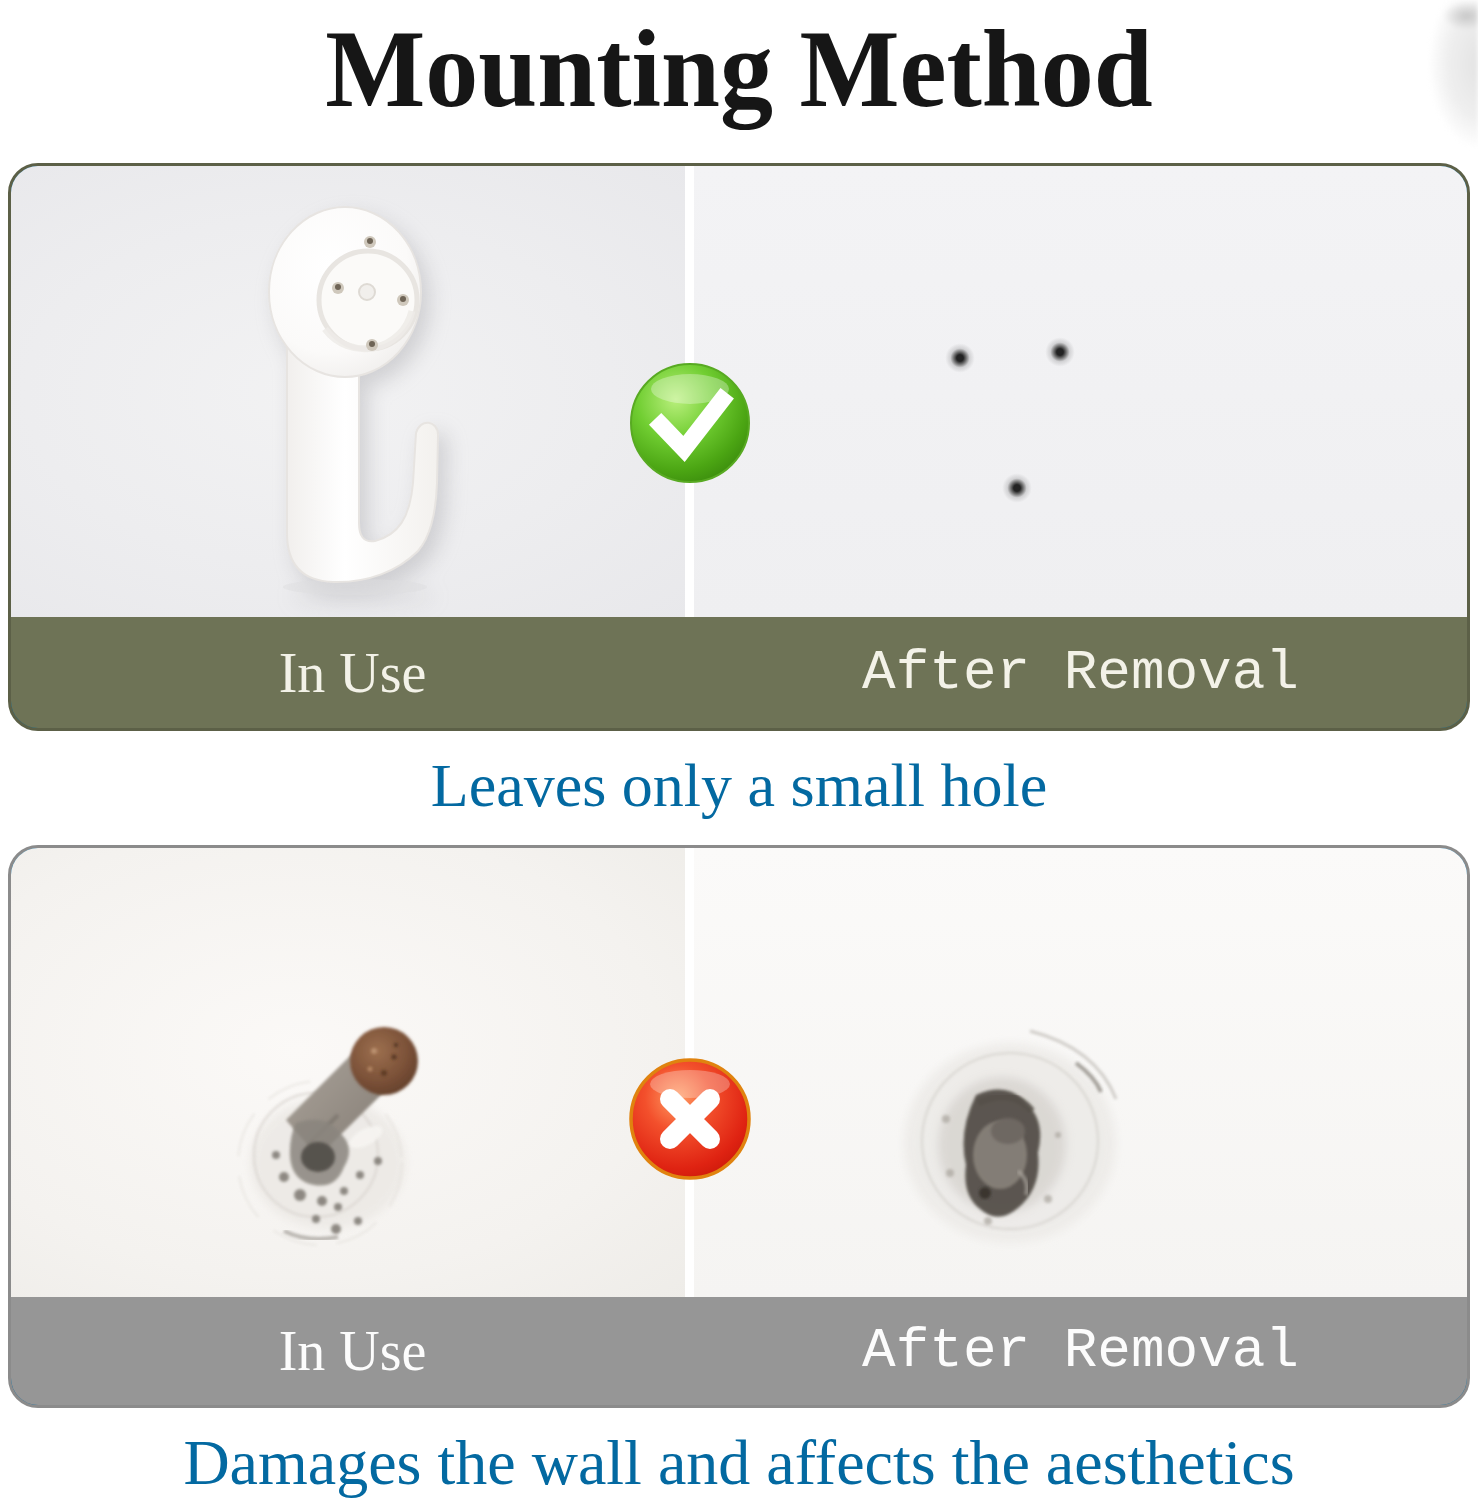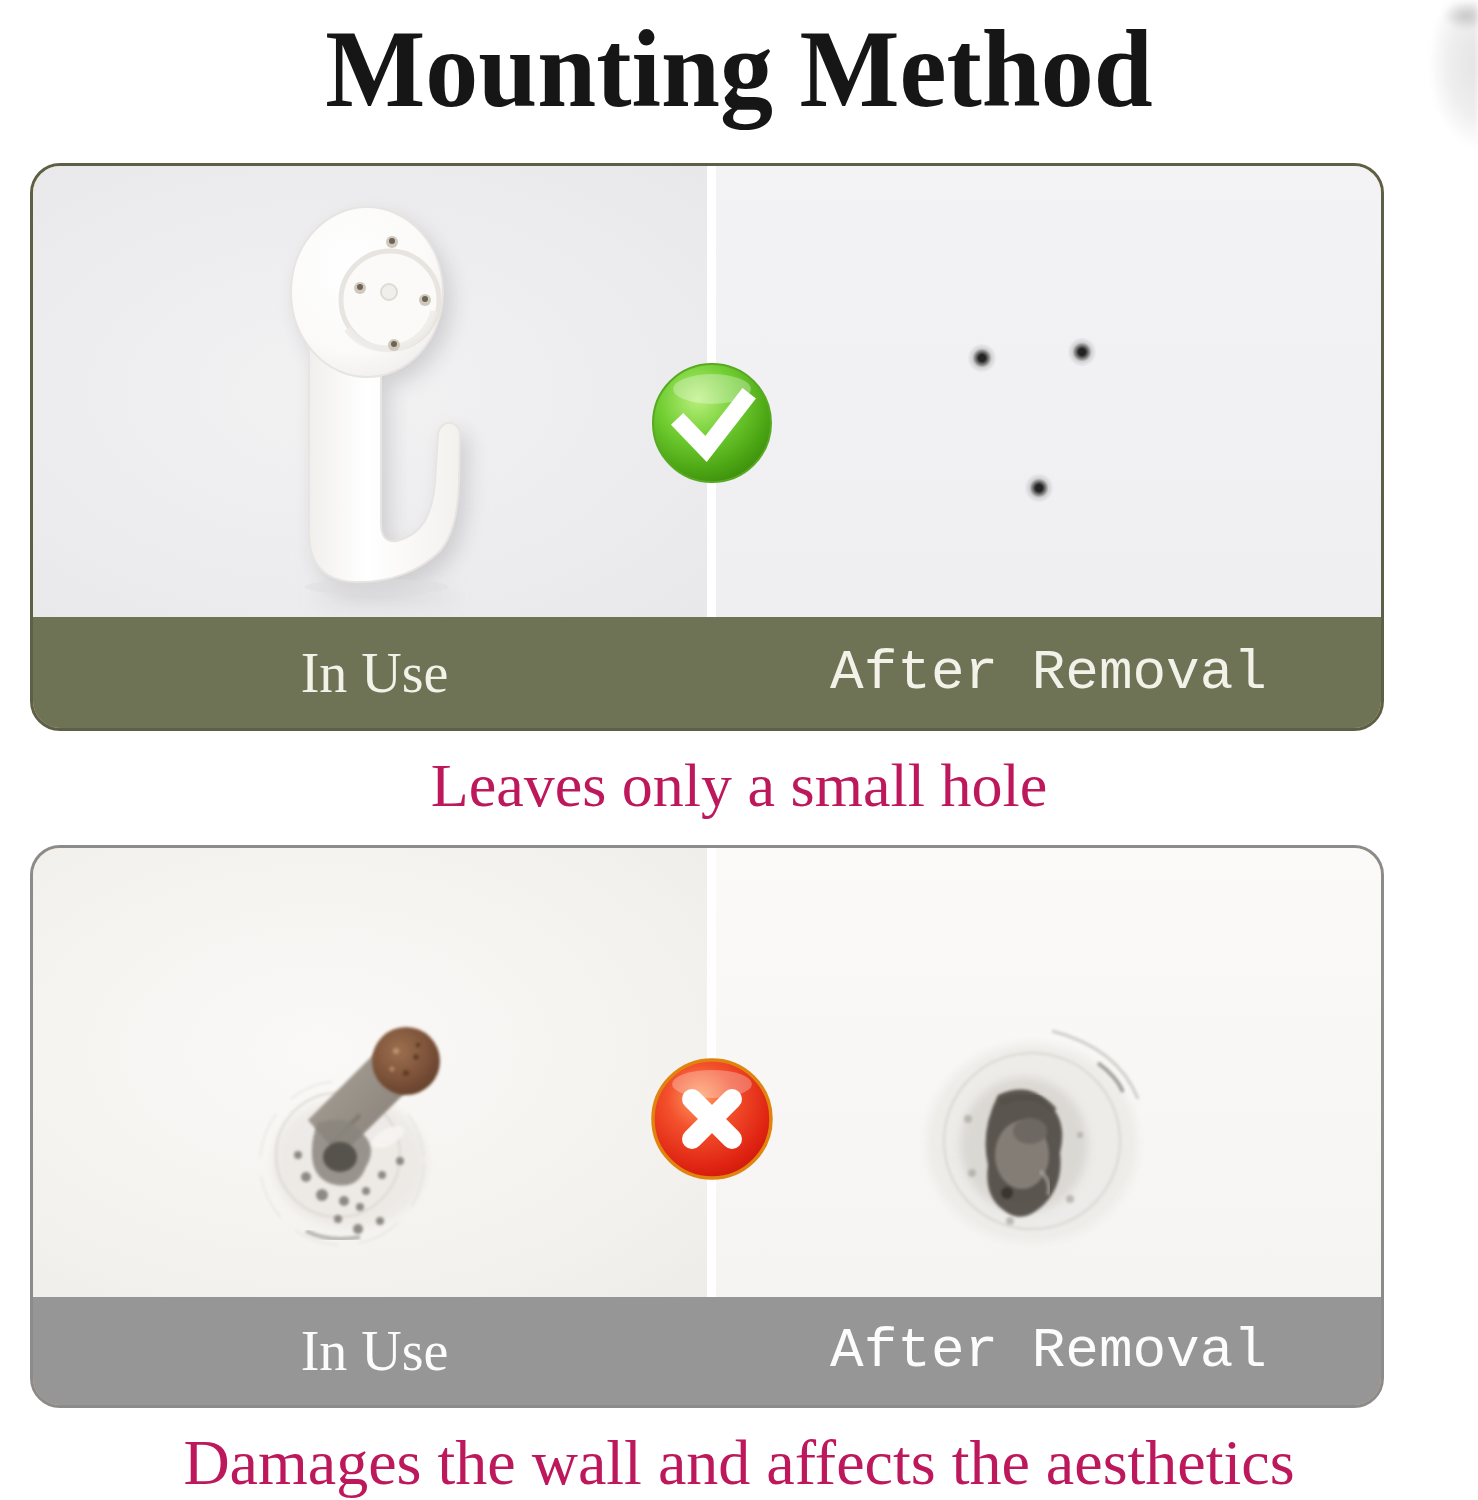--- a/index.html
+++ b/index.html
@@ -12,22 +12,22 @@
     font-size:106px;font-weight:bold;color:#161616;letter-spacing:0px;
     transform:scaleY(1.04);transform-origin:top center;white-space:nowrap;
   }
   .corner-photo{
     position:absolute;top:0;right:0;width:96px;height:160px;filter:blur(2px);
     background:
       radial-gradient(ellipse 34px 20px at 88% 10%, #c7c7c7, rgba(255,255,255,0) 70%),
       radial-gradient(ellipse 70px 110px at 105% 40%, #e2e2e2 0%, #efefef 50%, rgba(255,255,255,0) 78%);
   }
   .panel{
-    position:absolute;left:8px;width:1354px;border-radius:30px;overflow:hidden;
-    box-sizing:border-box;background:#fdba74;margin-left:22px;
+    position:absolute;left:8px;width:1462px;border-radius:30px;overflow:hidden;
+    box-sizing:border-box;background:#0369a1;
   }
   .panel.good{top:163px;height:568px;border:3px solid #5c6047;}
   .panel.bad{top:845px;height:563px;border:3px solid #8b8b8b;}
 
   .photo-half{position:absolute;top:0;}
   .photo-left{left:0;width:683px;}
   .photo-right{left:683px;right:0;}
   .good .photo-half{height:451px;}
   .bad .photo-half{height:449px;}
   .good .photo-left{background:radial-gradient(ellipse at 45% 50%, #f2f2f3 0%, #ededef 55%, #e8e8eb 100%);}
@@ -46,21 +46,21 @@
   .bad .label-half{color:#fcfcfc;}
 
   .divider{position:absolute;top:0;left:674px;width:9px;background:#ffffff;}
   .good .divider{height:556px;}
   .bad .divider{height:551px;}
 
   .status-icon{position:absolute;left:617px;width:124px;height:124px;}
   .good .status-icon{top:195px;}
   .bad .status-icon{top:209px;}
 
-  .caption{position:absolute;left:0;width:100%;text-align:center;color:#be185d;white-space:nowrap;}
+  .caption{position:absolute;left:0;width:100%;text-align:center;color:#0369a1;white-space:nowrap;}
   .caption-good{top:750px;font-size:62px;}
   .caption-bad{top:1426px;font-size:64px;}
 
   .hook-svg{position:absolute;left:252px;top:37px;filter:drop-shadow(8px 10px 10px rgba(150,150,155,0.35));}
   .nail-svg{position:absolute;left:177px;top:147px;}
   .hole-svg{position:absolute;left:186px;top:155px;}
 
   .pin-hole{position:absolute;width:36px;height:36px;
     background:radial-gradient(circle at 50% 50%, #232323 0%, #232323 13%, #6f6f6f 24%, #d2d2d4 38%, rgba(240,240,242,0) 58%);}
   .pin-hole-1{left:248px;top:174px;}

